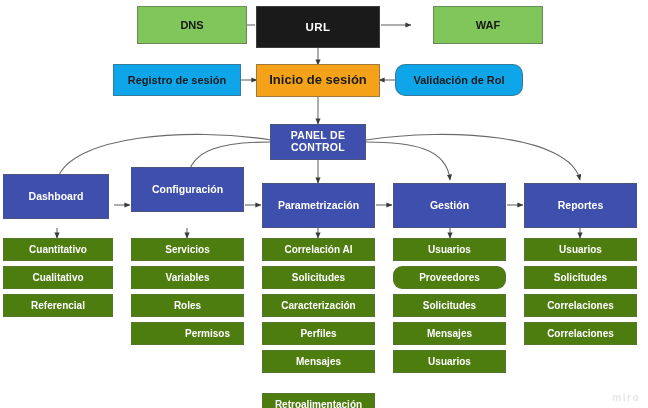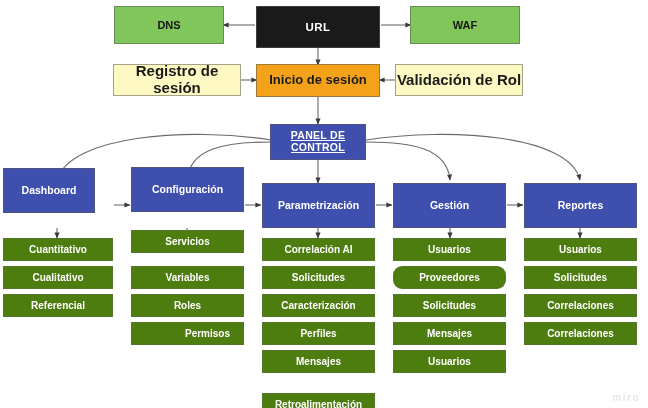--- a/index.html
+++ b/index.html
@@ -34,47 +34,47 @@
     text-align: center;
     line-height: 1.12;
     border: 1px solid rgba(90,90,90,0.55);
     z-index: 2;
   }
   .n-green {
     background: #80C65A;
     color: #161616;
     font-size: 11px;
     font-weight: 700;
+    margin-left: 23px;
   }
   .n-black {
     background: #1a1a1a;
     color: #ffffff;
     font-size: 11.5px;
     font-weight: 700;
     letter-spacing: .4px;
   }
   .n-yellow {
-    background: #fef9c3;
+    background: #0ea5e9;
     color: #1b1b1b;
-    font-size: 15px;
+    font-size: 11px;
     font-weight: 600;
   }
   .n-orange {
     background: #F5A21B;
     color: #1b1b1b;
     font-size: 13px;
     font-weight: 600;
   }
   .n-panel {
     background: #3F4FAE;
     color: #ffffff;
     font-size: 10.5px;
     font-weight: 700;
     letter-spacing: .3px;
-    text-decoration: underline;
   }
   .n-head {
     background: #3F4FAE;
     color: #ffffff;
     font-size: 10.5px;
     font-weight: 600;
   }
   .n-item {
     background: #4d7c0f;
     color: #ffffff;
@@ -150,30 +150,30 @@
   <div class="node n-green" style="left:410px;top:6px;width:110px;height:38px;">
     <span>WAF</span>
   </div>
 
   <div class="node n-yellow" style="left:113px;top:64px;width:128px;height:32px;">
     <span>Registro de sesión</span>
   </div>
   <div class="node n-orange" style="left:256px;top:64px;width:124px;height:33px;">
     <span>Inicio de sesión</span>
   </div>
-  <div class="node n-yellow" style="left:395px;top:64px;width:128px;height:32px;">
+  <div class="node n-yellow" style="left:395px;top:64px;width:128px;height:32px;border-radius:10px;">
     <span>Validación de Rol</span>
   </div>
 
   <div class="node n-panel" style="left:270px;top:124px;width:96px;height:36px;flex-direction:column;">
     <span>PANEL DE</span>
     <span>CONTROL</span>
   </div>
 
-  <div class="node n-head" style="left:3px;top:168px;width:92px;height:45px;">
+  <div class="node n-head" style="left:3px;top:174px;width:106px;height:45px;">
     <span>Dashboard</span>
   </div>
   <div class="node n-head" style="left:131px;top:167px;width:113px;height:45px;text-align:right;">
     <span>Configuración</span>
   </div>
   <div class="node n-head" style="left:262px;top:183px;width:113px;height:45px;">
     <span>Parametrización</span>
   </div>
   <div class="node n-head" style="left:393px;top:183px;width:113px;height:45px;">
     <span>Gestión</span>
@@ -185,21 +185,21 @@
   <div class="node n-item" style="left:3px;top:238px;width:110px;height:23px;">
     <span>Cuantitativo</span>
     </div>
   <div class="node n-item" style="left:3px;top:266px;width:110px;height:23px;">
     <span>Cualitativo</span>
     </div>
   <div class="node n-item" style="left:3px;top:294px;width:110px;height:23px;">
     <span>Referencial</span>
     </div>
 
-  <div class="node n-item" style="left:131px;top:230px;width:113px;height:23px;">
+  <div class="node n-item" style="left:131px;top:238px;width:113px;height:23px;">
     <span>Servicios</span>
     </div>
   <div class="node n-item" style="left:131px;top:266px;width:113px;height:23px;">
     <span>Variables</span>
     </div>
   <div class="node n-item" style="left:131px;top:294px;width:113px;height:23px;">
     <span>Roles</span>
     </div>
   <div class="node n-item" style="left:131px;top:322px;width:113px;height:23px;padding-left:40px;">
     <span>Permisos</span>

